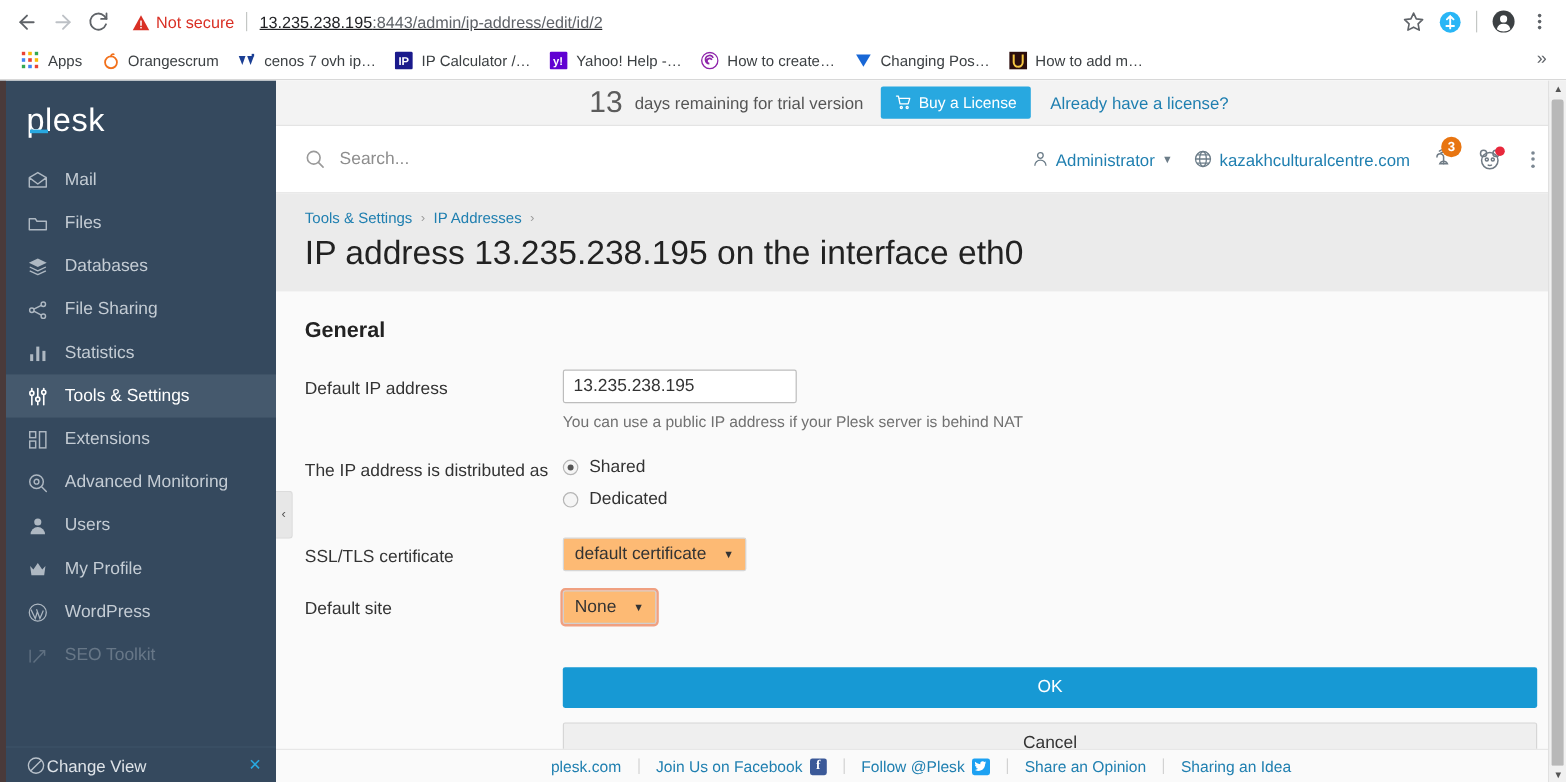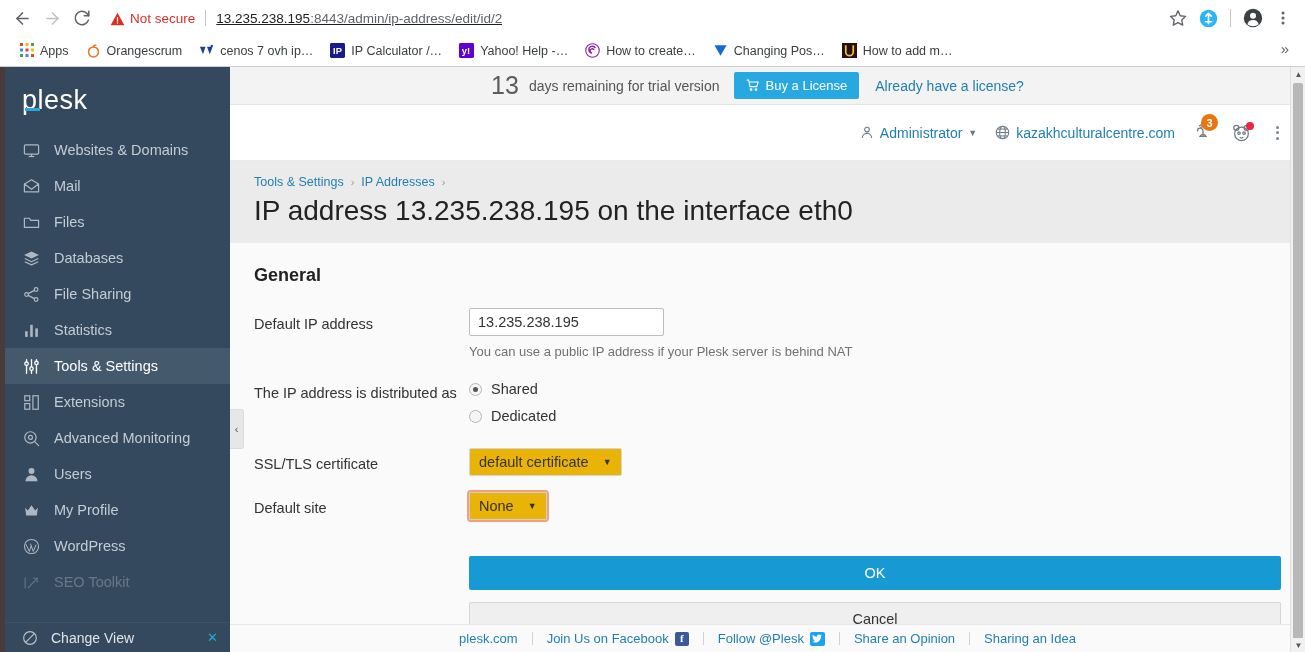--- a/index.html
+++ b/index.html
@@ -89,21 +89,20 @@
     color: #3c4043;
     position: relative;
   }
   .bookmark {
     display: flex; align-items: center; gap: 6px;
     padding: 3px 8px;
     border-radius: 4px;
     cursor: pointer;
     white-space: nowrap;
     max-width: 160px;
-    text-align: right;
   }
   .bookmark .bm-label { overflow: hidden; text-overflow: ellipsis; }
   .bm-ico { width: 16px; height: 16px; flex: 0 0 auto; display:block; }
   #bm-overflow {
     position: absolute; right: 10px; top: 4px;
     font-size: 15px; color: #5f6368; padding: 0 6px; cursor: pointer;
   }
 
   
   #viewport {
@@ -163,21 +162,20 @@
     opacity: .85;
   }
   .nav-item.active .ico { opacity: 1; }
   .nav-item.fading { opacity: .35; }
   #changeview-bar {
     position: absolute; left: 5px; right: 0; bottom: 0;
     height: 30px;
     background: #35495e;
     display: flex; align-items: center;
     padding-left: 17px;
-    gap: 12px;
     font-size: 14px;
     color: #dfe4e9;
     border-top: 1px solid #3d5167;
     cursor: pointer;
   }
   #changeview-close {
     margin-left: auto; margin-right: 12px;
     color: #28a8e0; font-size: 13px; cursor: pointer;
   }
   #sidebar-collapse {
@@ -312,21 +310,21 @@
     flex: 0 0 13px;
   }
   .radio.checked::after {
     content:""; width:5px;height:5px;border-radius:50%;background:#555;
   }
   .radio-label { font-size: 14.5px; color: #333; }
 
   .select {
     display: inline-flex; align-items: center;
     height: 28px;
-    background: #eab308;
+    background: #fdba74;
     border: 1px solid #d6d6d6;
     border-radius: 2px;
     padding: 0 9px;
     font-size: 14.5px;
     color: #333;
     gap: 14px;
     cursor: pointer;
   }
   .select .arrow { font-size: 9px; color: #333; }
   .select.focused {
@@ -542,30 +540,20 @@
 <div id="viewport">
 
   <div id="sidebar">
     <div id="sidebar-edge"></div>
 
     <div id="plesk-logo">
       <span>plesk</span>
       <span class="underline"></span>
     </div>
 
-    <div class="nav-item">
-      <span class="ico">
-          <svg width="17" height="17" viewBox="0 0 24 24" fill="none" stroke="#c4ccd4" stroke-width="1.7">
-            <rect x="2" y="4" width="20" height="13" rx="1.5"></rect>
-            <line x1="8" y1="20.5" x2="16" y2="20.5"></line>
-            <line x1="12" y1="17" x2="12" y2="20.5"></line>
-          </svg>
-        </span>
-      <span>Websites &amp; Domains</span>
-    </div>
 
     <div class="nav-item">
       <span class="ico">
           <svg width="17" height="17" viewBox="0 0 24 24" fill="none" stroke="#c4ccd4" stroke-width="1.7" stroke-linejoin="round">
             <path d="M2 8.5 L12 16 L22 8.5 L22 19.5 L2 19.5 Z"></path>
             <path d="M2 8.5 L12 2.5 L22 8.5"></path>
           </svg>
         </span>
       <span>Mail</span>
     </div>
@@ -717,20 +705,29 @@
               <circle cx="8.5" cy="19.5" r="1.6"></circle>
               <circle cx="17.5" cy="19.5" r="1.6"></circle>
             </svg>
           </span>
         <span>Buy a License</span>
       </span>
       <span id="already-license">Already have a license?</span>
     </div>
 
     <div id="top-row">
+      <div id="search-box">
+        <span style="display:flex;">
+            <svg width="17" height="17" viewBox="0 0 24 24" fill="none" stroke="#9a9a9a" stroke-width="1.9" stroke-linecap="round">
+              <circle cx="10.5" cy="10.5" r="7.5"></circle>
+              <line x1="16" y1="16" x2="21.5" y2="21.5"></line>
+            </svg>
+          </span>
+        <input id="search-input" type="text" placeholder="Search..." style="">
+      </div>
 
       <div id="top-right">
         <div class="top-link">
           <span style="display:flex;">
               <svg width="14" height="15" viewBox="0 0 24 24" fill="none" stroke="#6b7c88" stroke-width="1.9">
                 <circle cx="12" cy="7" r="4"></circle>
                 <path d="M4 21.5 a8 8 0 0 1 16 0"></path>
               </svg>
             </span>
           <span>Administrator</span>

